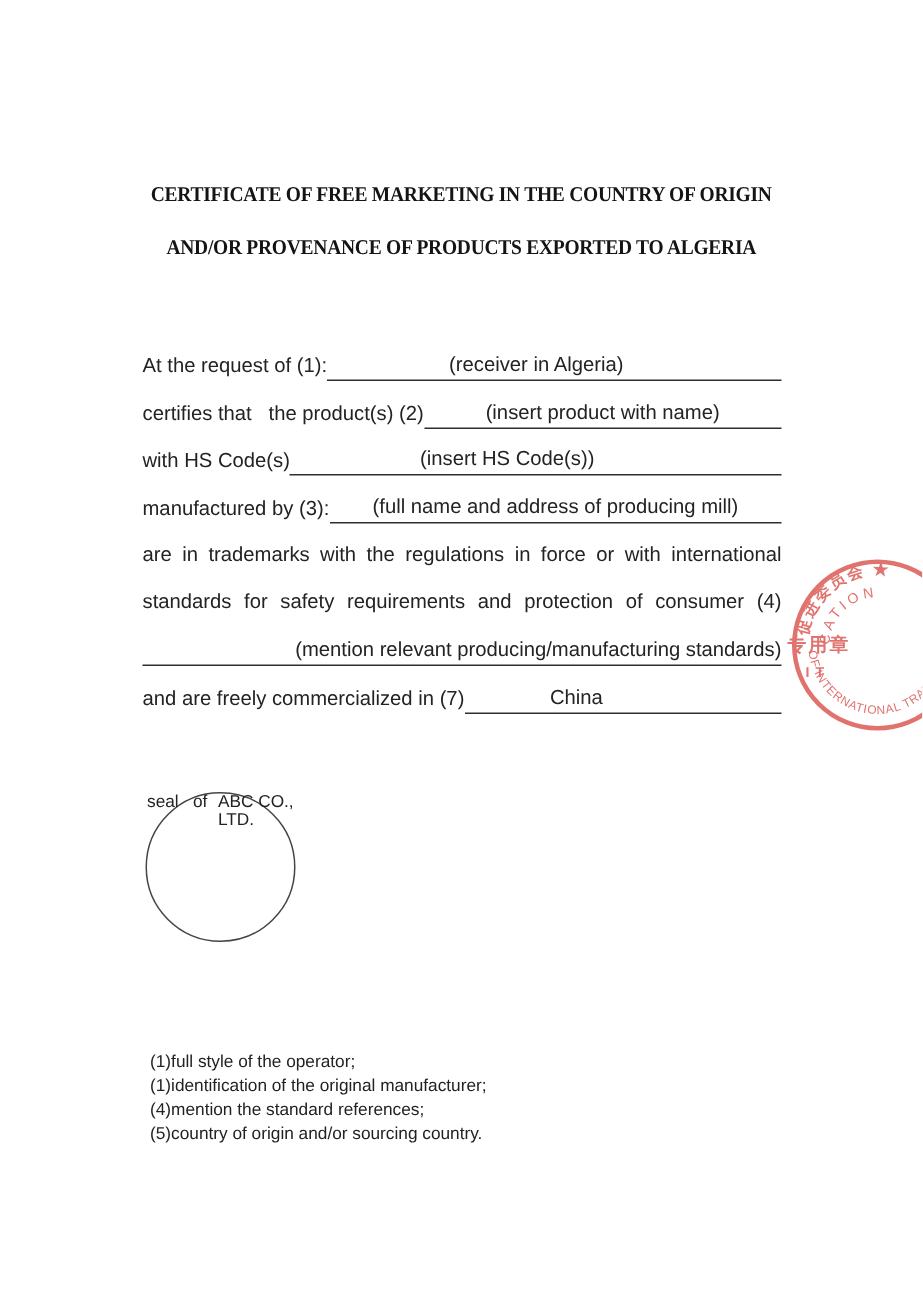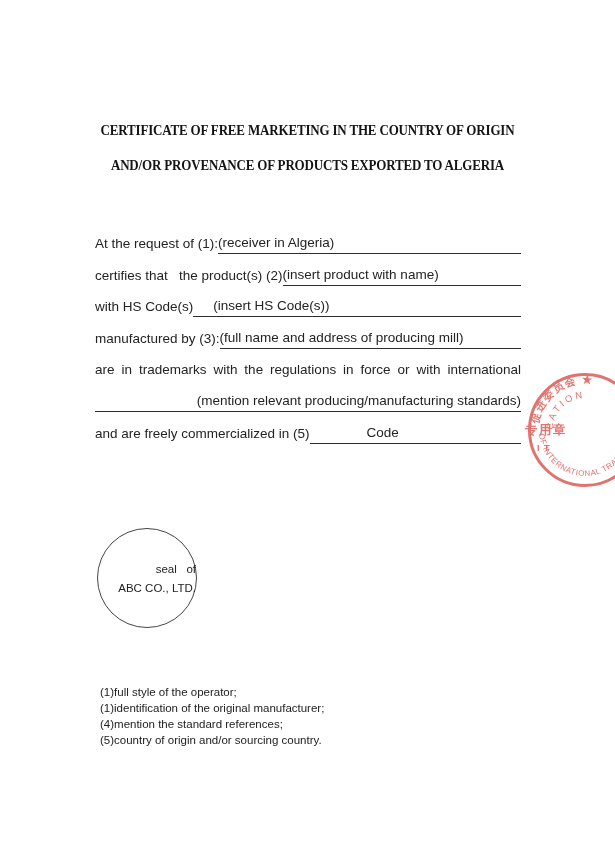--- a/index.html
+++ b/index.html
@@ -31,62 +31,62 @@
   }
   .row{
     display:flex;align-items:flex-end;
     height:22px;margin-bottom:9.7px;
     line-height:20px;
   }
   .lbl{white-space:pre;}
   .blank{
     flex:1;
     border-bottom:1.4px solid #2e2e2e;
-    text-align:left;
+    text-align:center;
     white-space:pre;
     overflow:hidden;
   }
   .blank.pr24{padding-right:24px;}
   .blank.pr58{padding-right:58px;padding-left:20px;}
   .blank.leftal{text-align:right;}
   .blank.china{text-align:left;padding-left:57px;}
   .jrow{
     height:22px;margin-bottom:9.7px;
     line-height:22px;
     text-align:justify;
     text-align-last:justify;
   }
   
   .seal{
     position:absolute;left:97px;top:528px;
     width:100px;height:100px;
     border:1.5px solid #454545;
     border-radius:50%;
-    display:flex;flex-direction:column;
-    align-items:flex-end;justify-content:center;
+    display:flex;
+    align-items:flex-start;justify-content:center;
     gap:7px;
     font-size:11.5px;color:#222;
     box-sizing:border-box;
   }
   .seal .pre{white-space:pre;}
   
   .stamp{
     position:absolute;left:523px;top:363px;
     mix-blend-mode:multiply;
     opacity:.88;
   }
   .stamp text{fill:#dd5f5a;}
   .stamp .cjk{font-size:10.5px;letter-spacing:1.5px;font-weight:bold;}
   .stamp .eng{font-size:8px;letter-spacing:.5px;}
   .stamp .inner{font-size:9.5px;letter-spacing:2.5px;}
   .stamp .center-cjk{font-size:12.5px;letter-spacing:1.5px;font-weight:bold;}
   .stamp .sub{font-size:9.5px;letter-spacing:4px;font-weight:bold;}
   
   .footnotes{
-    position:absolute;left:100px;top:684px;
+    position:absolute;left:100px;top:700px;
     font-size:11.5px;line-height:16px;color:#222;
   }
 </style>
 </head>
 <body>
 
 <div class="page">
 
   <div class="title">
     <div>CERTIFICATE OF FREE MARKETING IN THE COUNTRY OF ORIGIN</div>
@@ -110,28 +110,29 @@
       <span class="blank pr58">(insert HS Code(s))</span>
     </div>
 
     <div class="row">
       <span class="lbl">manufactured by (3):</span>
       <span class="blank">(full name and address of producing mill)</span>
     </div>
 
     <div class="jrow">are in trademarks with the regulations in force or with international</div>
 
+    <div class="jrow">standards for safety requirements and protection of consumer (4)</div>
 
     <div class="row">
       <span class="blank leftal">(mention relevant producing/manufacturing standards)</span>
     </div>
 
     <div class="row">
-      <span class="lbl">and are freely commercialized in (5)</span>
-      <span class="blank china">Code</span>
+      <span class="lbl">and are freely commercialized in (7)</span>
+      <span class="blank china">China</span>
     </div>
 
   </div>
 
   <div class="seal">
     <div class="pre">seal   of</div>
     <div>ABC CO., LTD.</div>
   </div>
 
   <svg class="stamp" width="92" height="134" viewBox="523 363 92 134">

